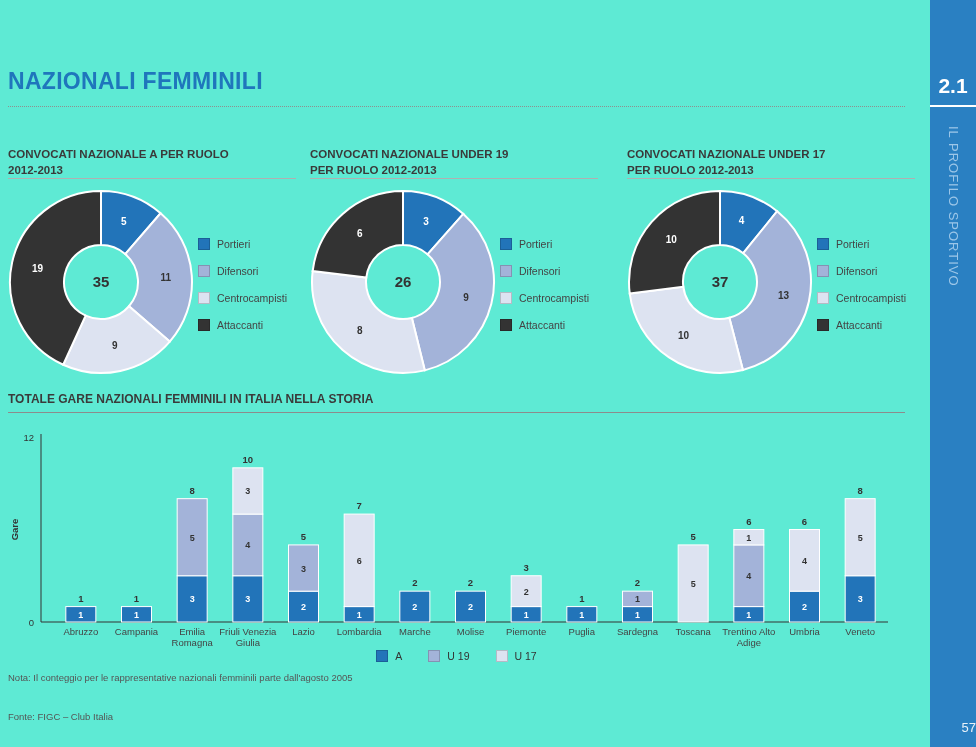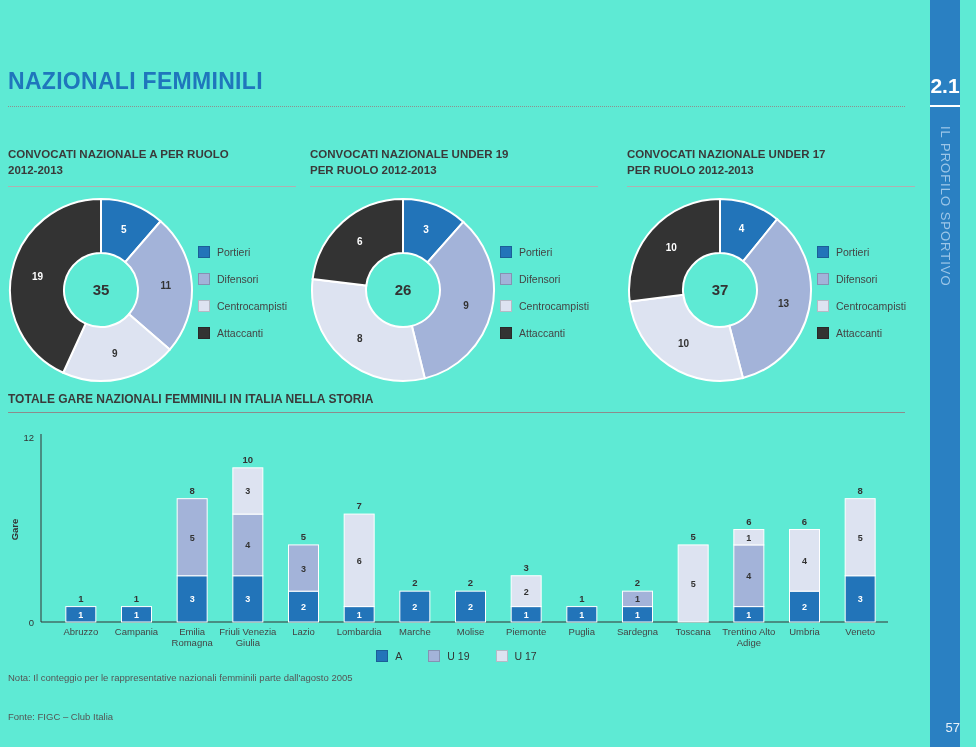--- a/index.html
+++ b/index.html
@@ -1,37 +1,37 @@
 <!DOCTYPE html>
 <html><head>
 <meta charset="utf-8">
 <style>
   * { margin:0; padding:0; box-sizing:border-box; }
   html,body { background:#ffffff; }
   body { font-family:"Liberation Sans", sans-serif; }
   .page { position:relative; width:976px; height:747px; background:#5eead4; overflow:hidden; }
 
   
-  .sidebar { position:absolute; left:930px; top:0; width:30px; height:747px; background:#2a80c2; }
+  .sidebar { position:absolute; left:930px; top:0; width:46px; height:747px; background:#2a80c2; }
   .chapter-box { height:107px; display:flex; align-items:flex-end; justify-content:center;
                  border-bottom:2px solid #ffffff; padding-bottom:7px; }
   .chapter-box span { color:#fff; font-size:21px; font-weight:bold; }
   .sidebar-vertical { position:absolute; top:126px; left:0; width:100%; display:flex; justify-content:center; }
   .sidebar-vertical span { writing-mode:vertical-rl; color:#9cc6e8; font-size:13px; letter-spacing:1px; white-space:nowrap; }
   .page-number { position:absolute; bottom:12px; left:0; width:100%; text-align:right; color:#e8f1f9; font-size:13px; }
 
   
   .page-title { position:absolute; left:8px; top:68px; color:#1f76bc; font-size:23px; font-weight:bold; letter-spacing:0.3px; }
   .dotted-rule { position:absolute; left:8px; top:106px; width:897px; border-top:1px dotted #8f8f8f; }
 
   
   .col { position:absolute; top:146px; width:288px; }
   .col-1 { left:8px; } .col-2 { left:310px; } .col-3 { left:627px; }
   .col-title { font-size:11.5px; font-weight:bold; color:#3a3a3a; line-height:1.4;
-               border-bottom:1px solid #b0b0b0; padding-bottom:8px; }
+               border-bottom:1px solid #b0b0b0; padding-bottom:0; }
   .donut-row { display:flex; align-items:center; margin-top:10px; }
   .roles-legend { margin-left:4px; }
   .legend-item { display:flex; align-items:center; margin:15px 0; }
   .legend-item .sw { width:12px; height:12px; margin-right:7px; border:1px solid rgba(0,0,0,0.18); flex:0 0 auto; }
   .legend-item .lb { font-size:10.5px; color:#444; white-space:nowrap; }
 
   
   .section-title { position:absolute; left:8px; top:392px; width:897px; font-size:12px; font-weight:bold;
                    color:#3a3a3a; border-bottom:1px solid #8c8c8c; padding-bottom:6px; }
   .bar-panel { position:absolute; left:8px; top:420px; width:897px; height:230px; }

